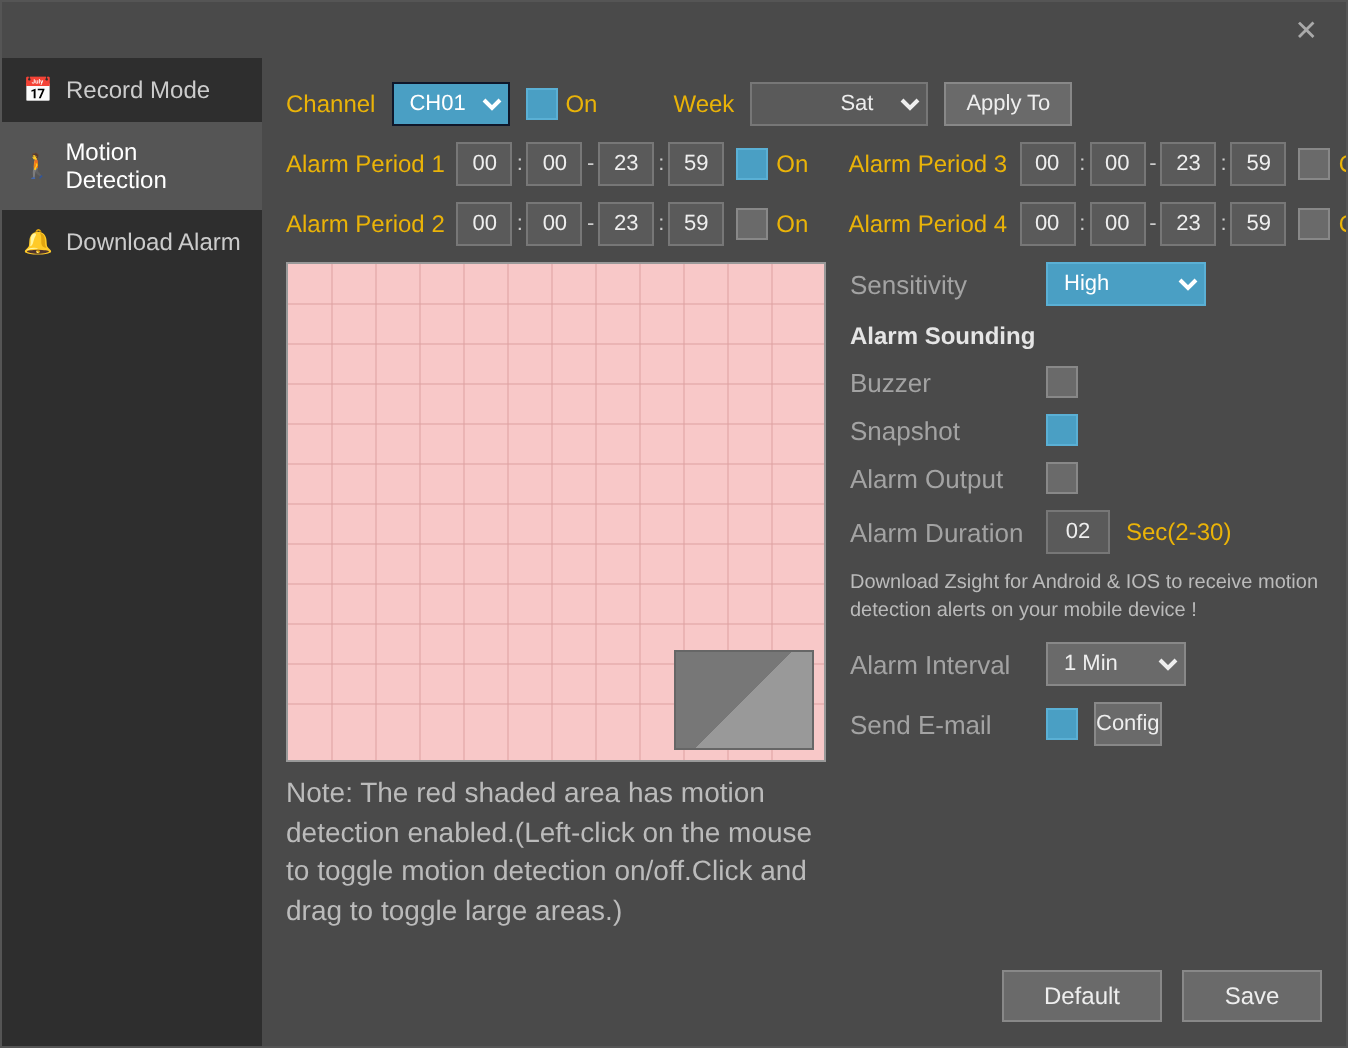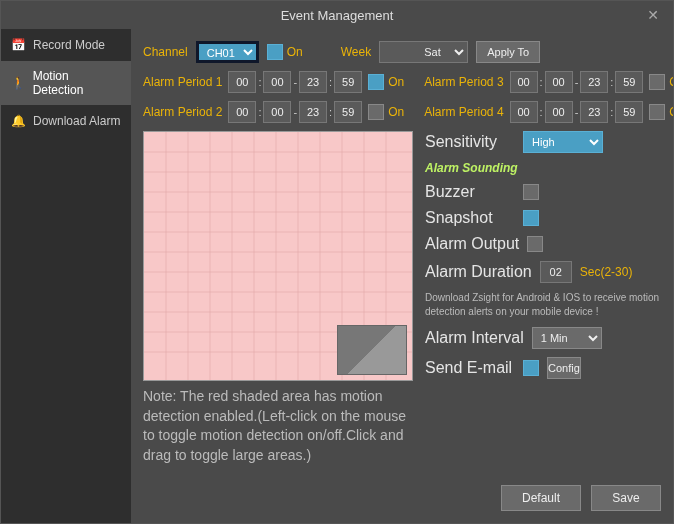--- a/index.html
+++ b/index.html
@@ -101,21 +101,21 @@
       background: #5a5a5a;
       border: 1px solid #777;
       color: #eee;
       font-size: 11px;
       padding: 2px 4px;
       height: 22px;
       cursor: pointer;
     }
     .select-box-blue {
       background: #4a9fc4;
-      border: 3px solid #0f172a;
+      border: 1px solid #0f172a;
       color: #fff;
       font-size: 11px;
       padding: 2px 4px;
       height: 22px;
       cursor: pointer;
     }
     .time-input {
       display: flex;
       align-items: center;
       gap: 2px;
@@ -206,39 +206,38 @@
       display: flex;
       flex-direction: column;
       gap: 8px;
     }
     .setting-row {
       display: flex;
       align-items: center;
       gap: 8px;
     }
     .setting-label {
-      color: #e5e5e5;
-      font-size: 16px;
+      color: #a3a3a3;
+      font-size: 13px;
       min-width: 90px;
     }
     .sensitivity-select {
       background: #4a9fc4;
       border: 1px solid #5ab0d5;
       color: #fff;
       font-size: 11px;
       padding: 2px 4px;
       height: 22px;
       min-width: 80px;
       cursor: pointer;
     }
     .alarm-sounding-label {
-      color: #bef264;
+      color: #e5e5e5;
       font-size: 12px;
       font-weight: bold;
-      font-style: italic;
     }
     .checkbox-gray-small {
       width: 16px;
       height: 16px;
       background: #6a6a6a;
       border: 1px solid #888;
       cursor: pointer;
     }
     .checkbox-blue-small {
       width: 16px;
@@ -310,21 +309,20 @@
       width: 100%;
       height: 100%;
       background: linear-gradient(135deg, #777 50%, #999 50%);
     }
   </style>
 </head>
 <body>
 
 <div class="window">
   <div class="titlebar">
-    <span class="titlebar-title">Event Management</span>
     <button class="close-btn">✕</button>
   </div>
   <div class="main-content">
 
     <div class="sidebar">
       <div class="sidebar-item">
         <span class="sidebar-icon">📅</span>
         <span>Record Mode</span>
       </div>
       <div class="sidebar-item active">

